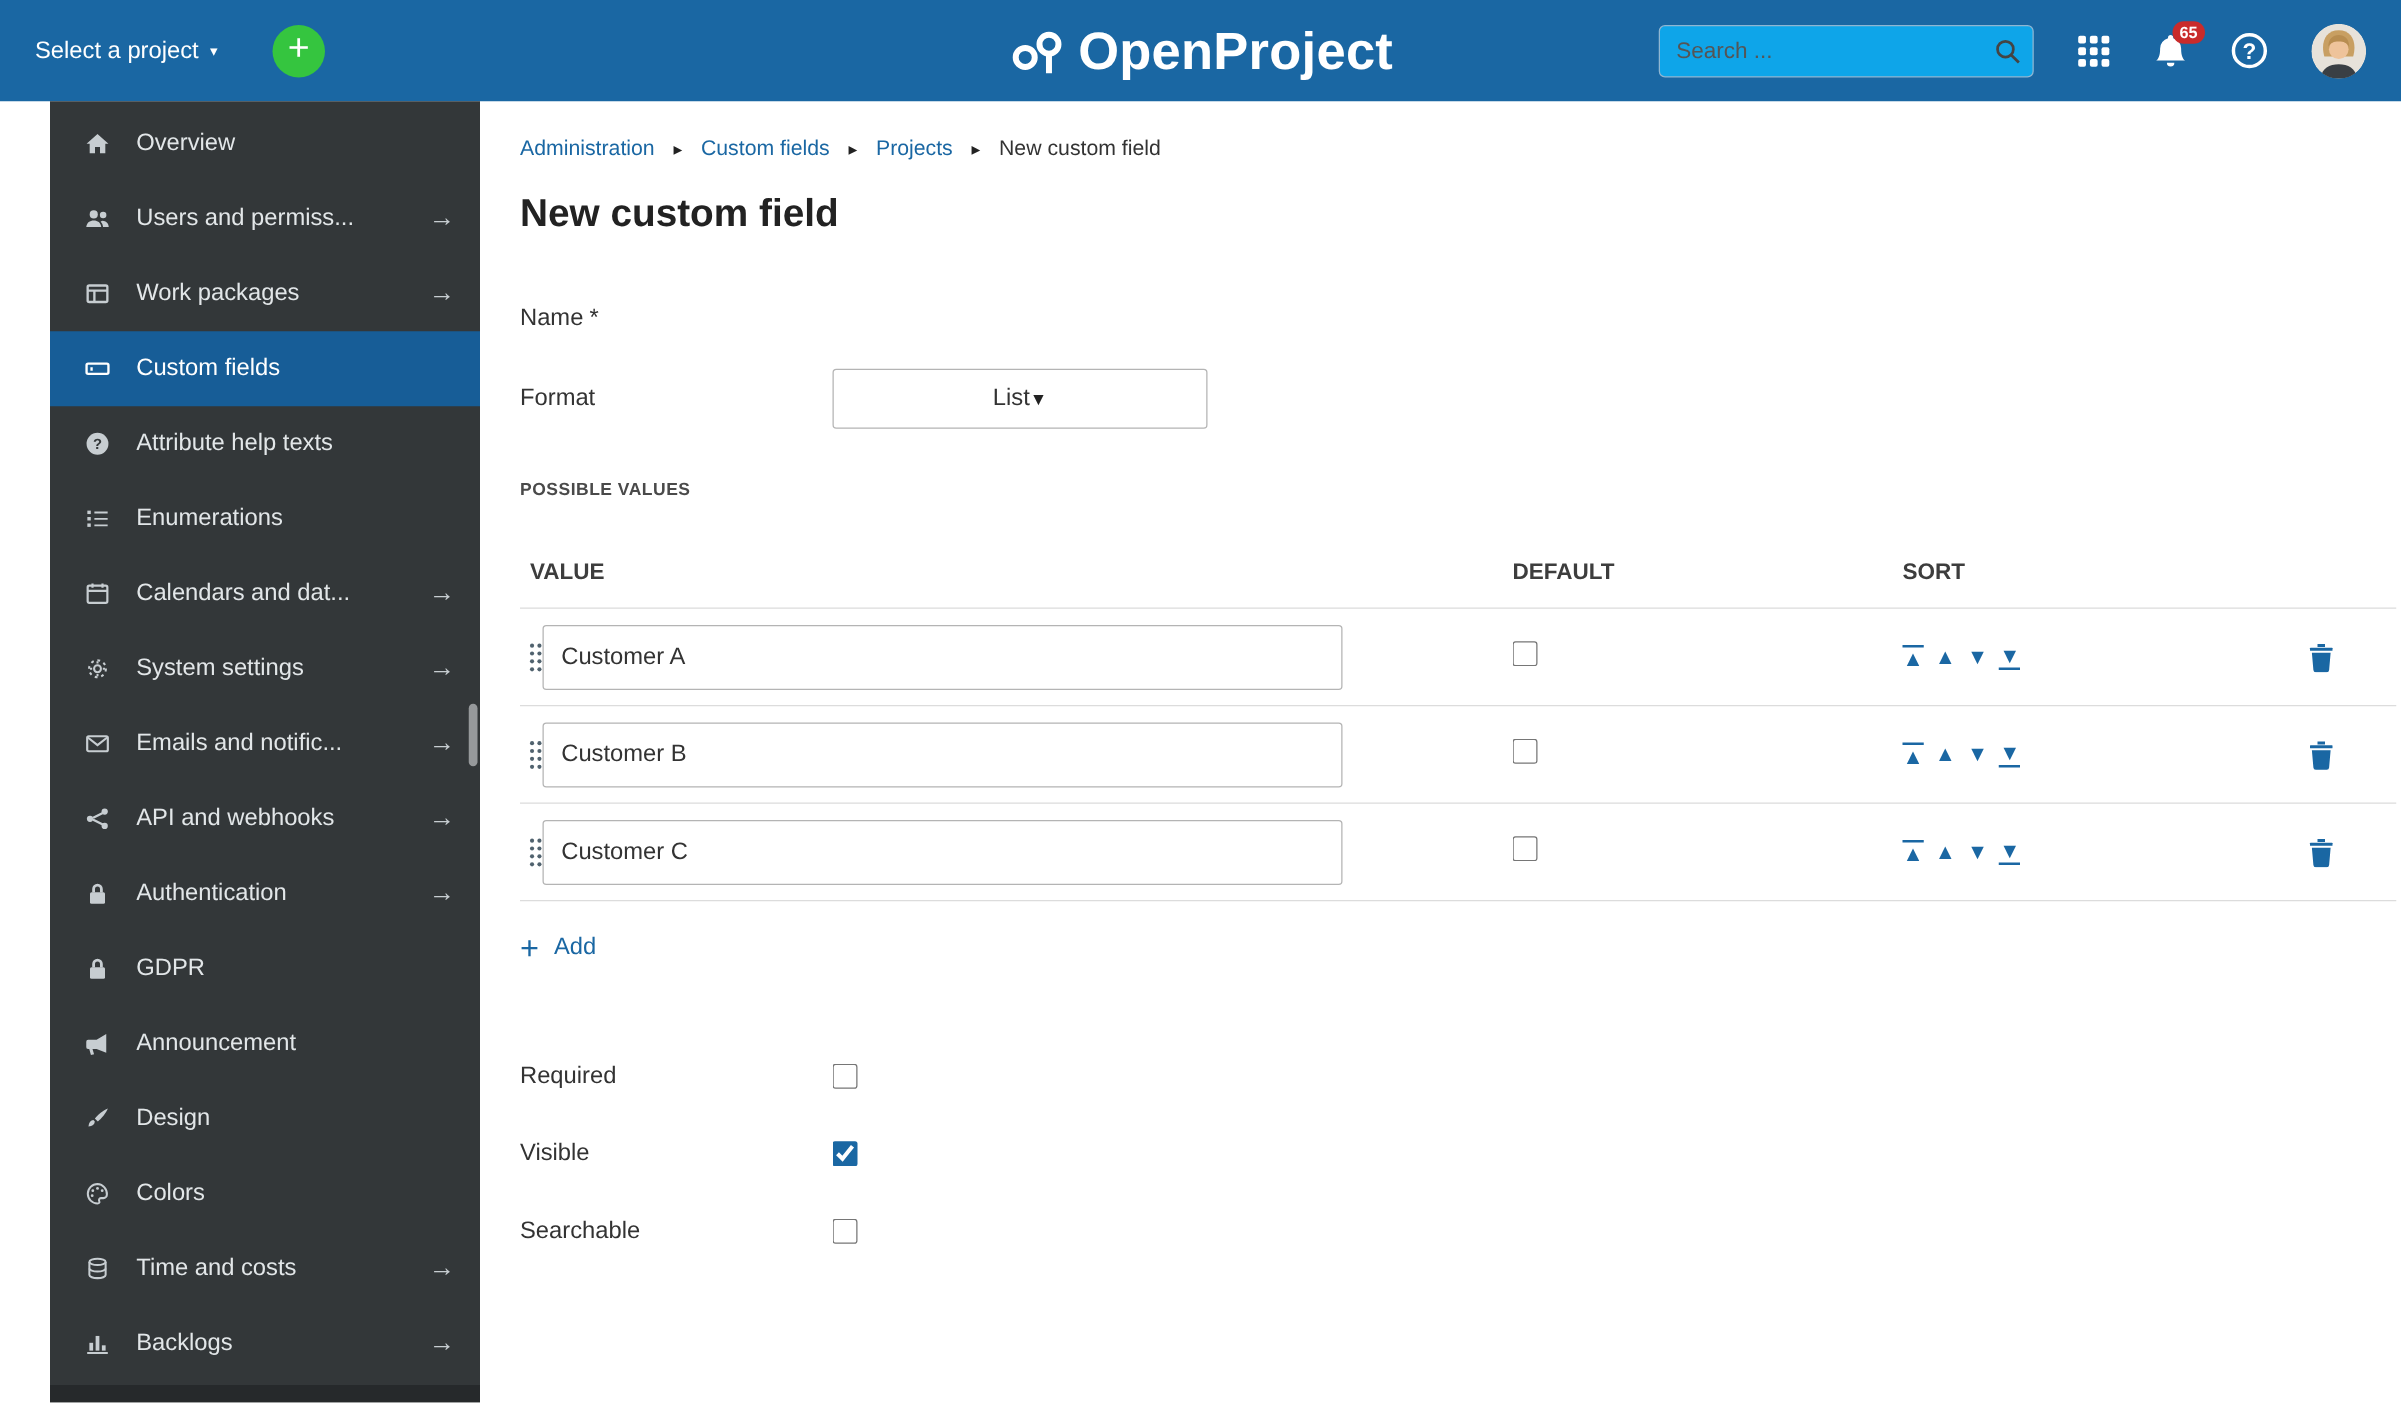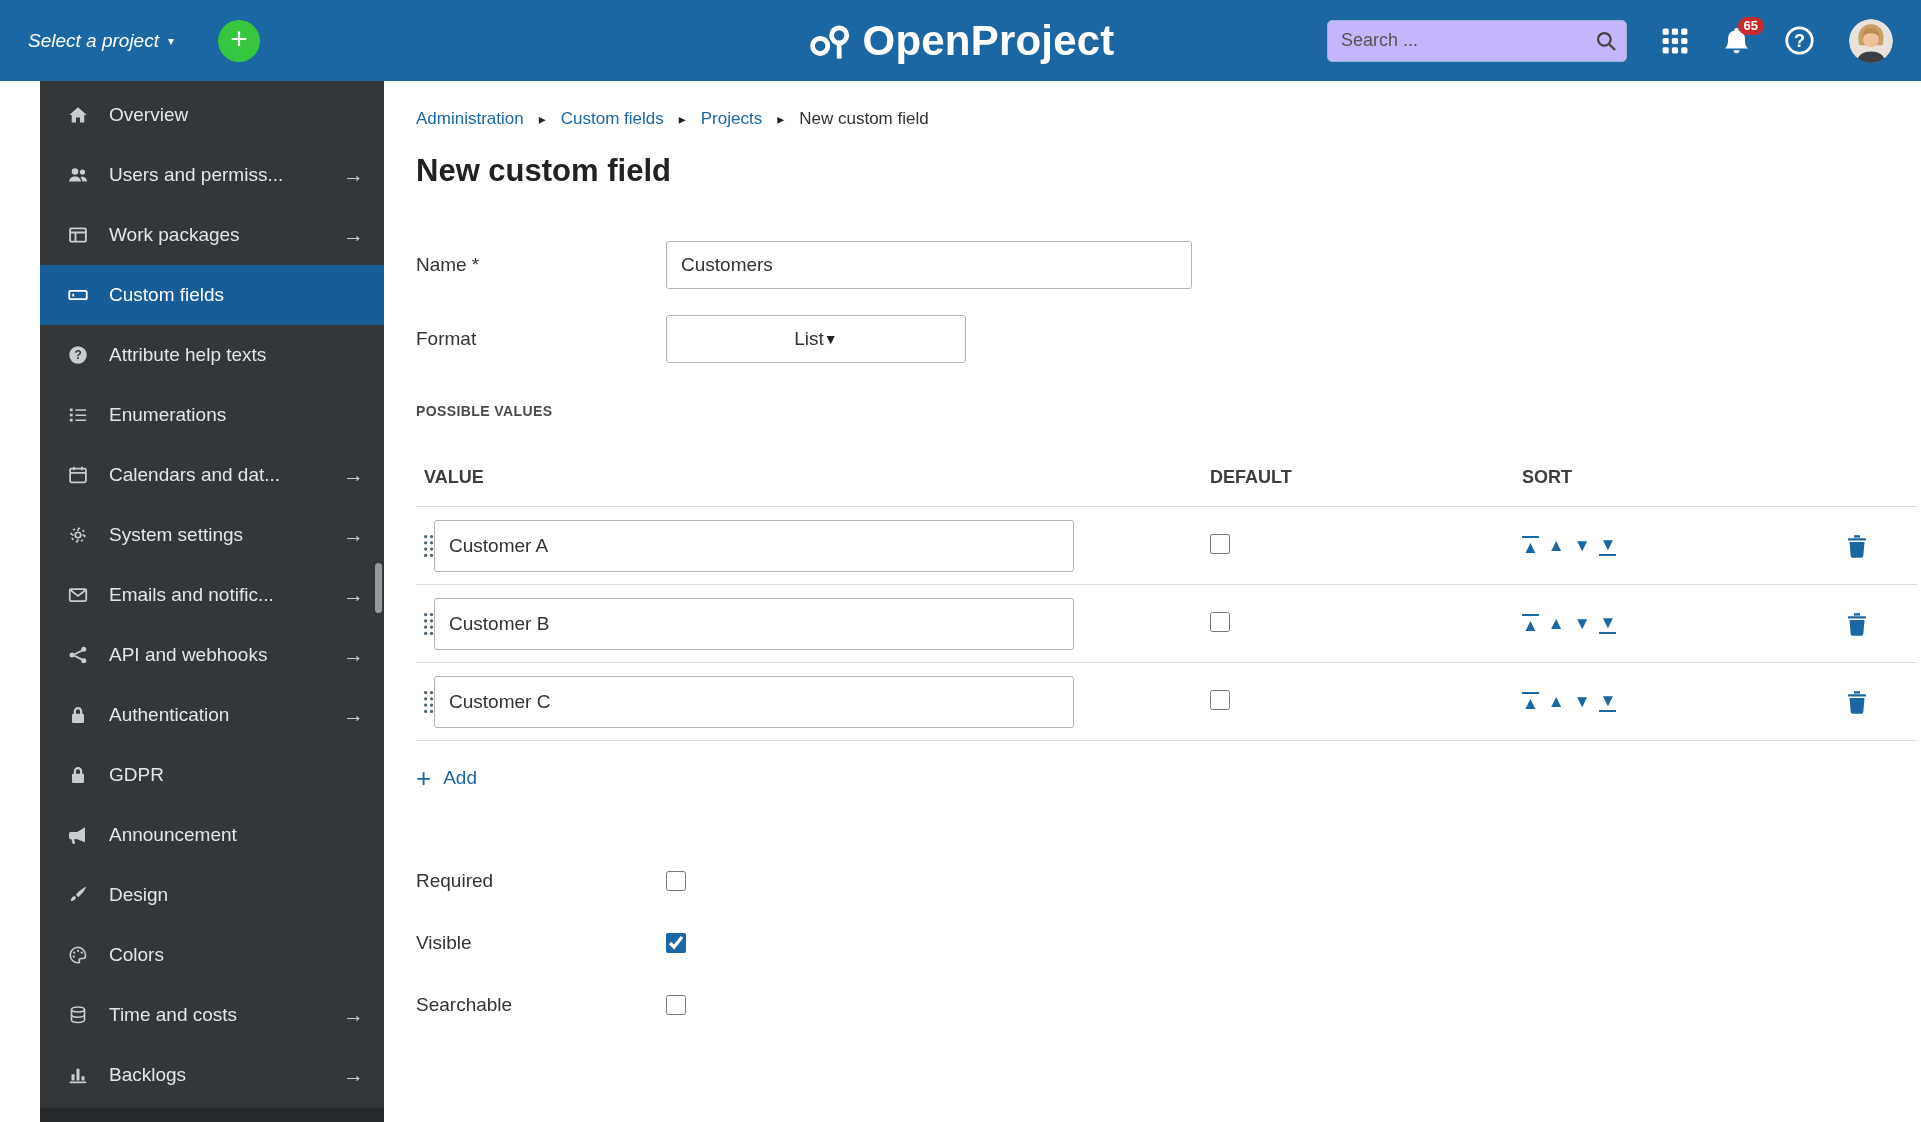--- a/index.html
+++ b/index.html
@@ -12,40 +12,39 @@
   .topbar {
     height: 81px; background: var(--topbar_bg, #1a67a3);
     display: flex; align-items: center; position: relative;
     padding: 0 28px; color: #fff;
   }
   .tb-left { display: flex; align-items: center; gap: 44px; }
   .project-btn {
     background: none; border: none; color: #fff; font-size: 19px;
     display: flex; align-items: center; gap: 9px; cursor: pointer;
     font-family: inherit;
-    font-style: italic;
   }
   .project-btn .caret { font-size: 12px; }
   .add-btn {
     width: 42px; height: 42px; border-radius: 50%;
     background: var(--add_button_bg, #35c53f); border: none; color: #fff;
     font-size: 30px; line-height: 1; cursor: pointer;
     display: flex; align-items: center; justify-content: center; padding-bottom: 4px;
   }
   .tb-center {
     position: absolute; left: 50%; transform: translateX(-50%);
     display: flex; align-items: center; gap: 10px; cursor: pointer;
   }
   .brand-text { font-size: 42px; font-weight: bold; letter-spacing: .2px; }
   .tb-right { margin-left: auto; display: flex; align-items: center; gap: 34px; }
   .searchbox { position: relative; width: 300px; }
   .searchbox input {
     width: 100%; height: 42px; border-radius: 5px; border: 1px solid #8fb6d2;
     padding: 0 42px 0 13px; font-size: 18px; color: #333; font-family: inherit;
-    background: #c4b5fd; outline: none;
+    background: #0ea5e9; outline: none;
   }
   .searchbox input::placeholder { color: #555; }
   .searchbox .mag { position: absolute; right: 10px; top: 10px; cursor: pointer; }
   .icon-btn { background: none; border: none; position: relative; display: flex; cursor: pointer; color:#fff; }
   .badge {
     position: absolute; top: -9px; right: -14px;
     background: var(--badge_bg, #c92b2b); color: #fff; font-size: 13px; font-weight: bold;
     border-radius: 10px; padding: 2px 6px; line-height: 1.1;
   }
   .avatar-btn { width: 44px; height: 44px; border-radius: 50%; overflow: hidden; border: none; padding: 0; cursor: pointer; background: none; }
@@ -404,21 +403,20 @@
       <span class="bc-sep">▸</span>
       <span class="bc-current">New custom field</span>
     </nav>
 
     <h1>New custom field</h1>
 
     <div class="frow">
       <span class="flabel">
         <span>Name</span><span class="req-mark">*</span>
       </span>
-      <input class="text-input" value="Customers" style="">
     </div>
 
     <div class="frow">
       <span class="flabel">Format</span>
       <div class="select">
         <span>List</span>
         <span class="sel-caret">▼</span>
       </div>
     </div>
 

